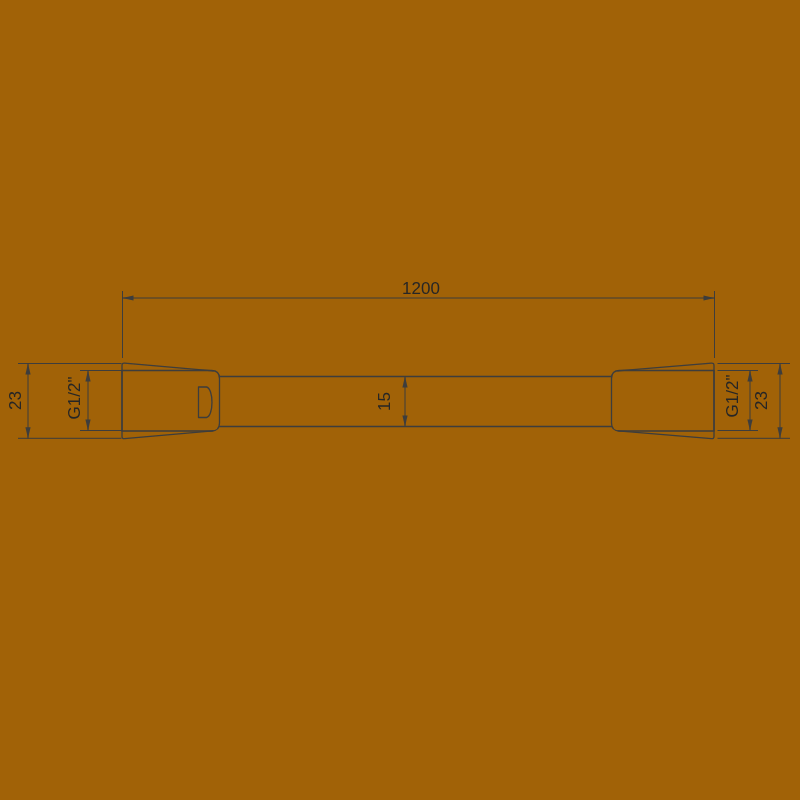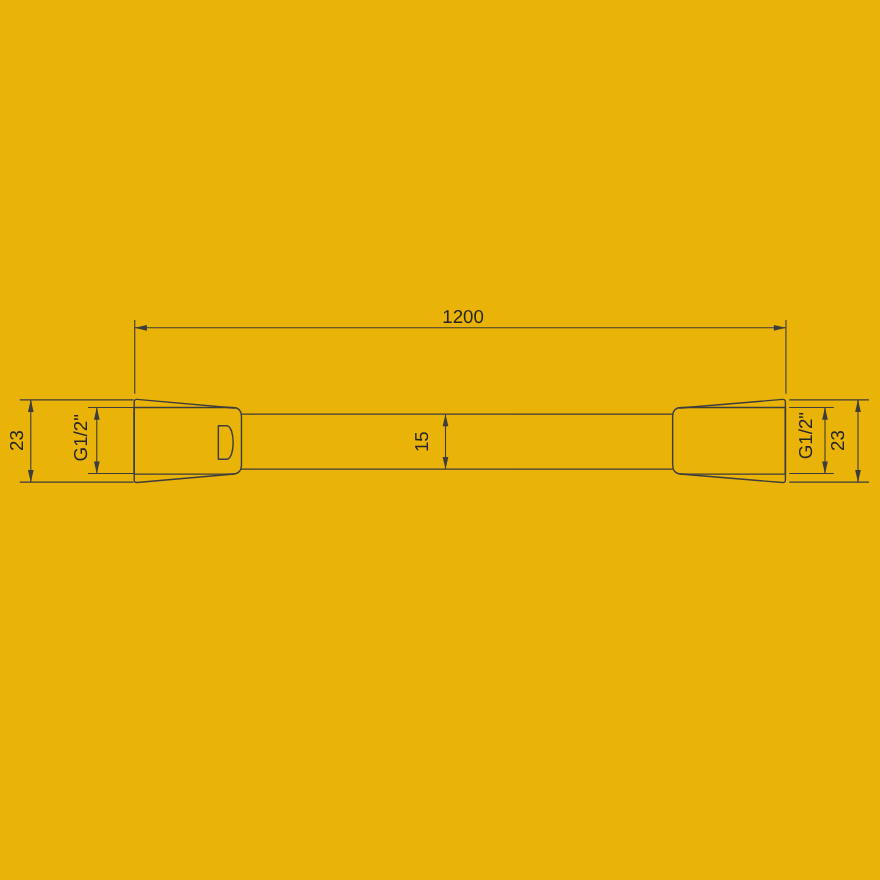--- a/index.html
+++ b/index.html
@@ -4,21 +4,21 @@
 <style>
   html, body {
     margin: 0;
     padding: 0;
     background: #ffffff;
   }
   .canvas {
     position: relative;
     width: 800px;
     height: 800px;
-    background: #eab308;
+    background: #a16207;
     overflow: hidden;
   }
   svg text {
     font-family: "Liberation Sans", "DejaVu Sans", sans-serif;
     font-size: 17px;
   }
 </style>
 </head>
 <body>
 

